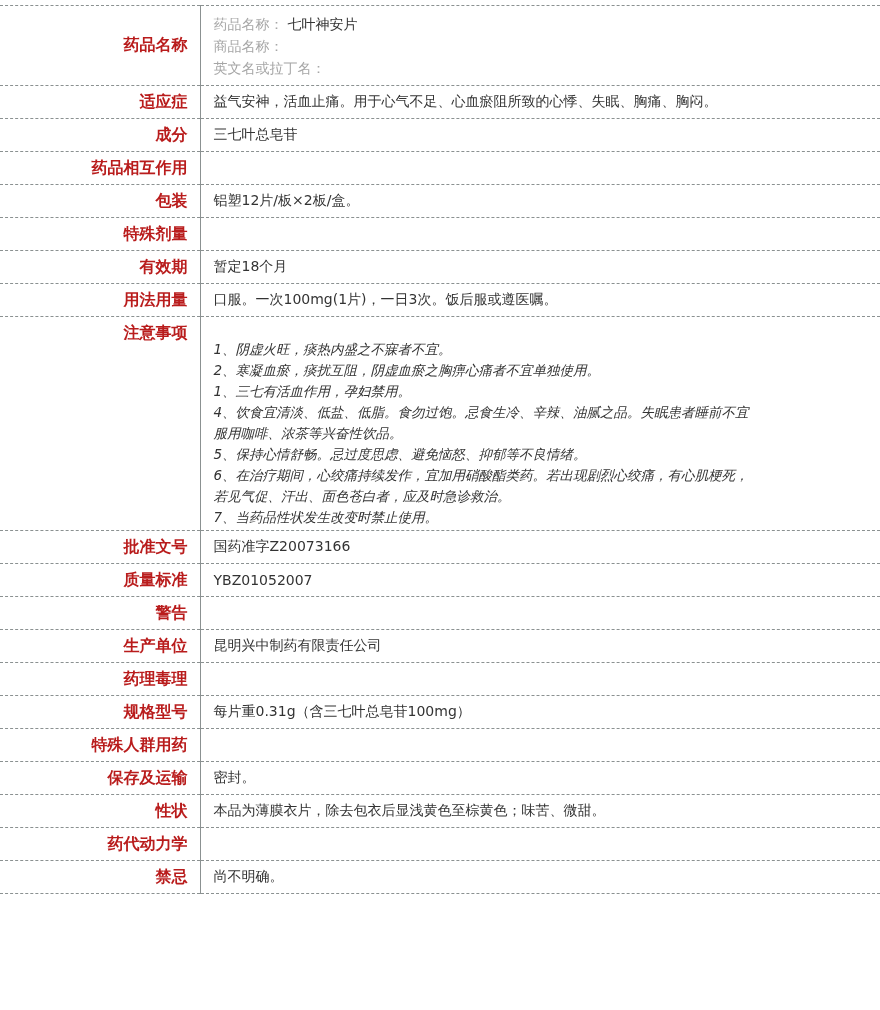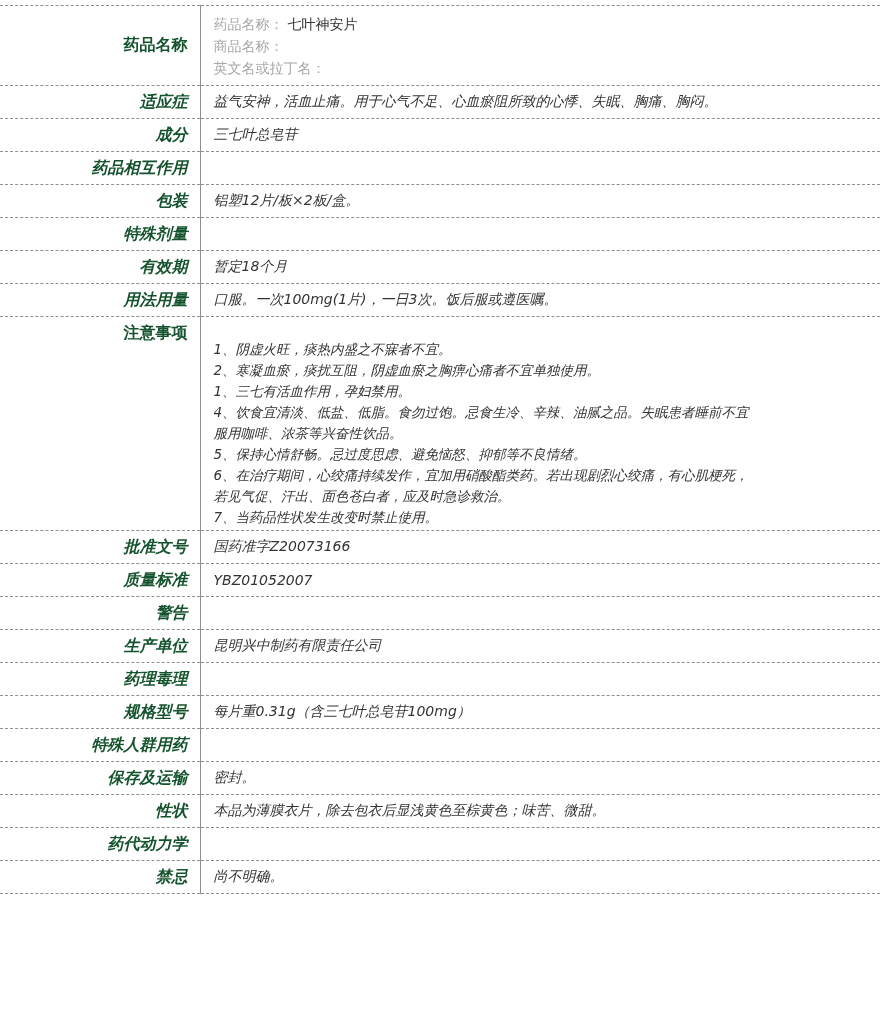--- a/index.html
+++ b/index.html
@@ -26,31 +26,31 @@
   td {
     border-bottom: 1px dashed #8b9191;
     vertical-align: middle;
     overflow: hidden;
   }
   td.lab {
     text-align: right;
     padding: 2px 12px 2px 20px;
     font-size: 16px;
     font-weight: bold;
-    color: #14532d;
+    color: #b91c1c;
     font-family: "DejaVu Serif", "Liberation Serif", serif;
   }
   td.val {
     border-left: 1px solid #8b9191;
     padding: 2px 10px 2px 13px;
     font-size: 14px;
     color: #333333;
     text-align: left;
   }
-  tr.row-std { height: 33px; font-style: italic; }
+  tr.row-std { height: 33px; }
   tr.row-name { height: 80px; }
   tr.row-notes { height: 200px; }
   tr.row-notes td { vertical-align: top; }
   tr.row-notes td.lab { padding-top: 6px; }
   tr.row-notes td.val { padding-top: 22px; font-style: italic; }
   .name-line {
     line-height: 22px;
     font-size: 14px;
     white-space: nowrap;
   }

